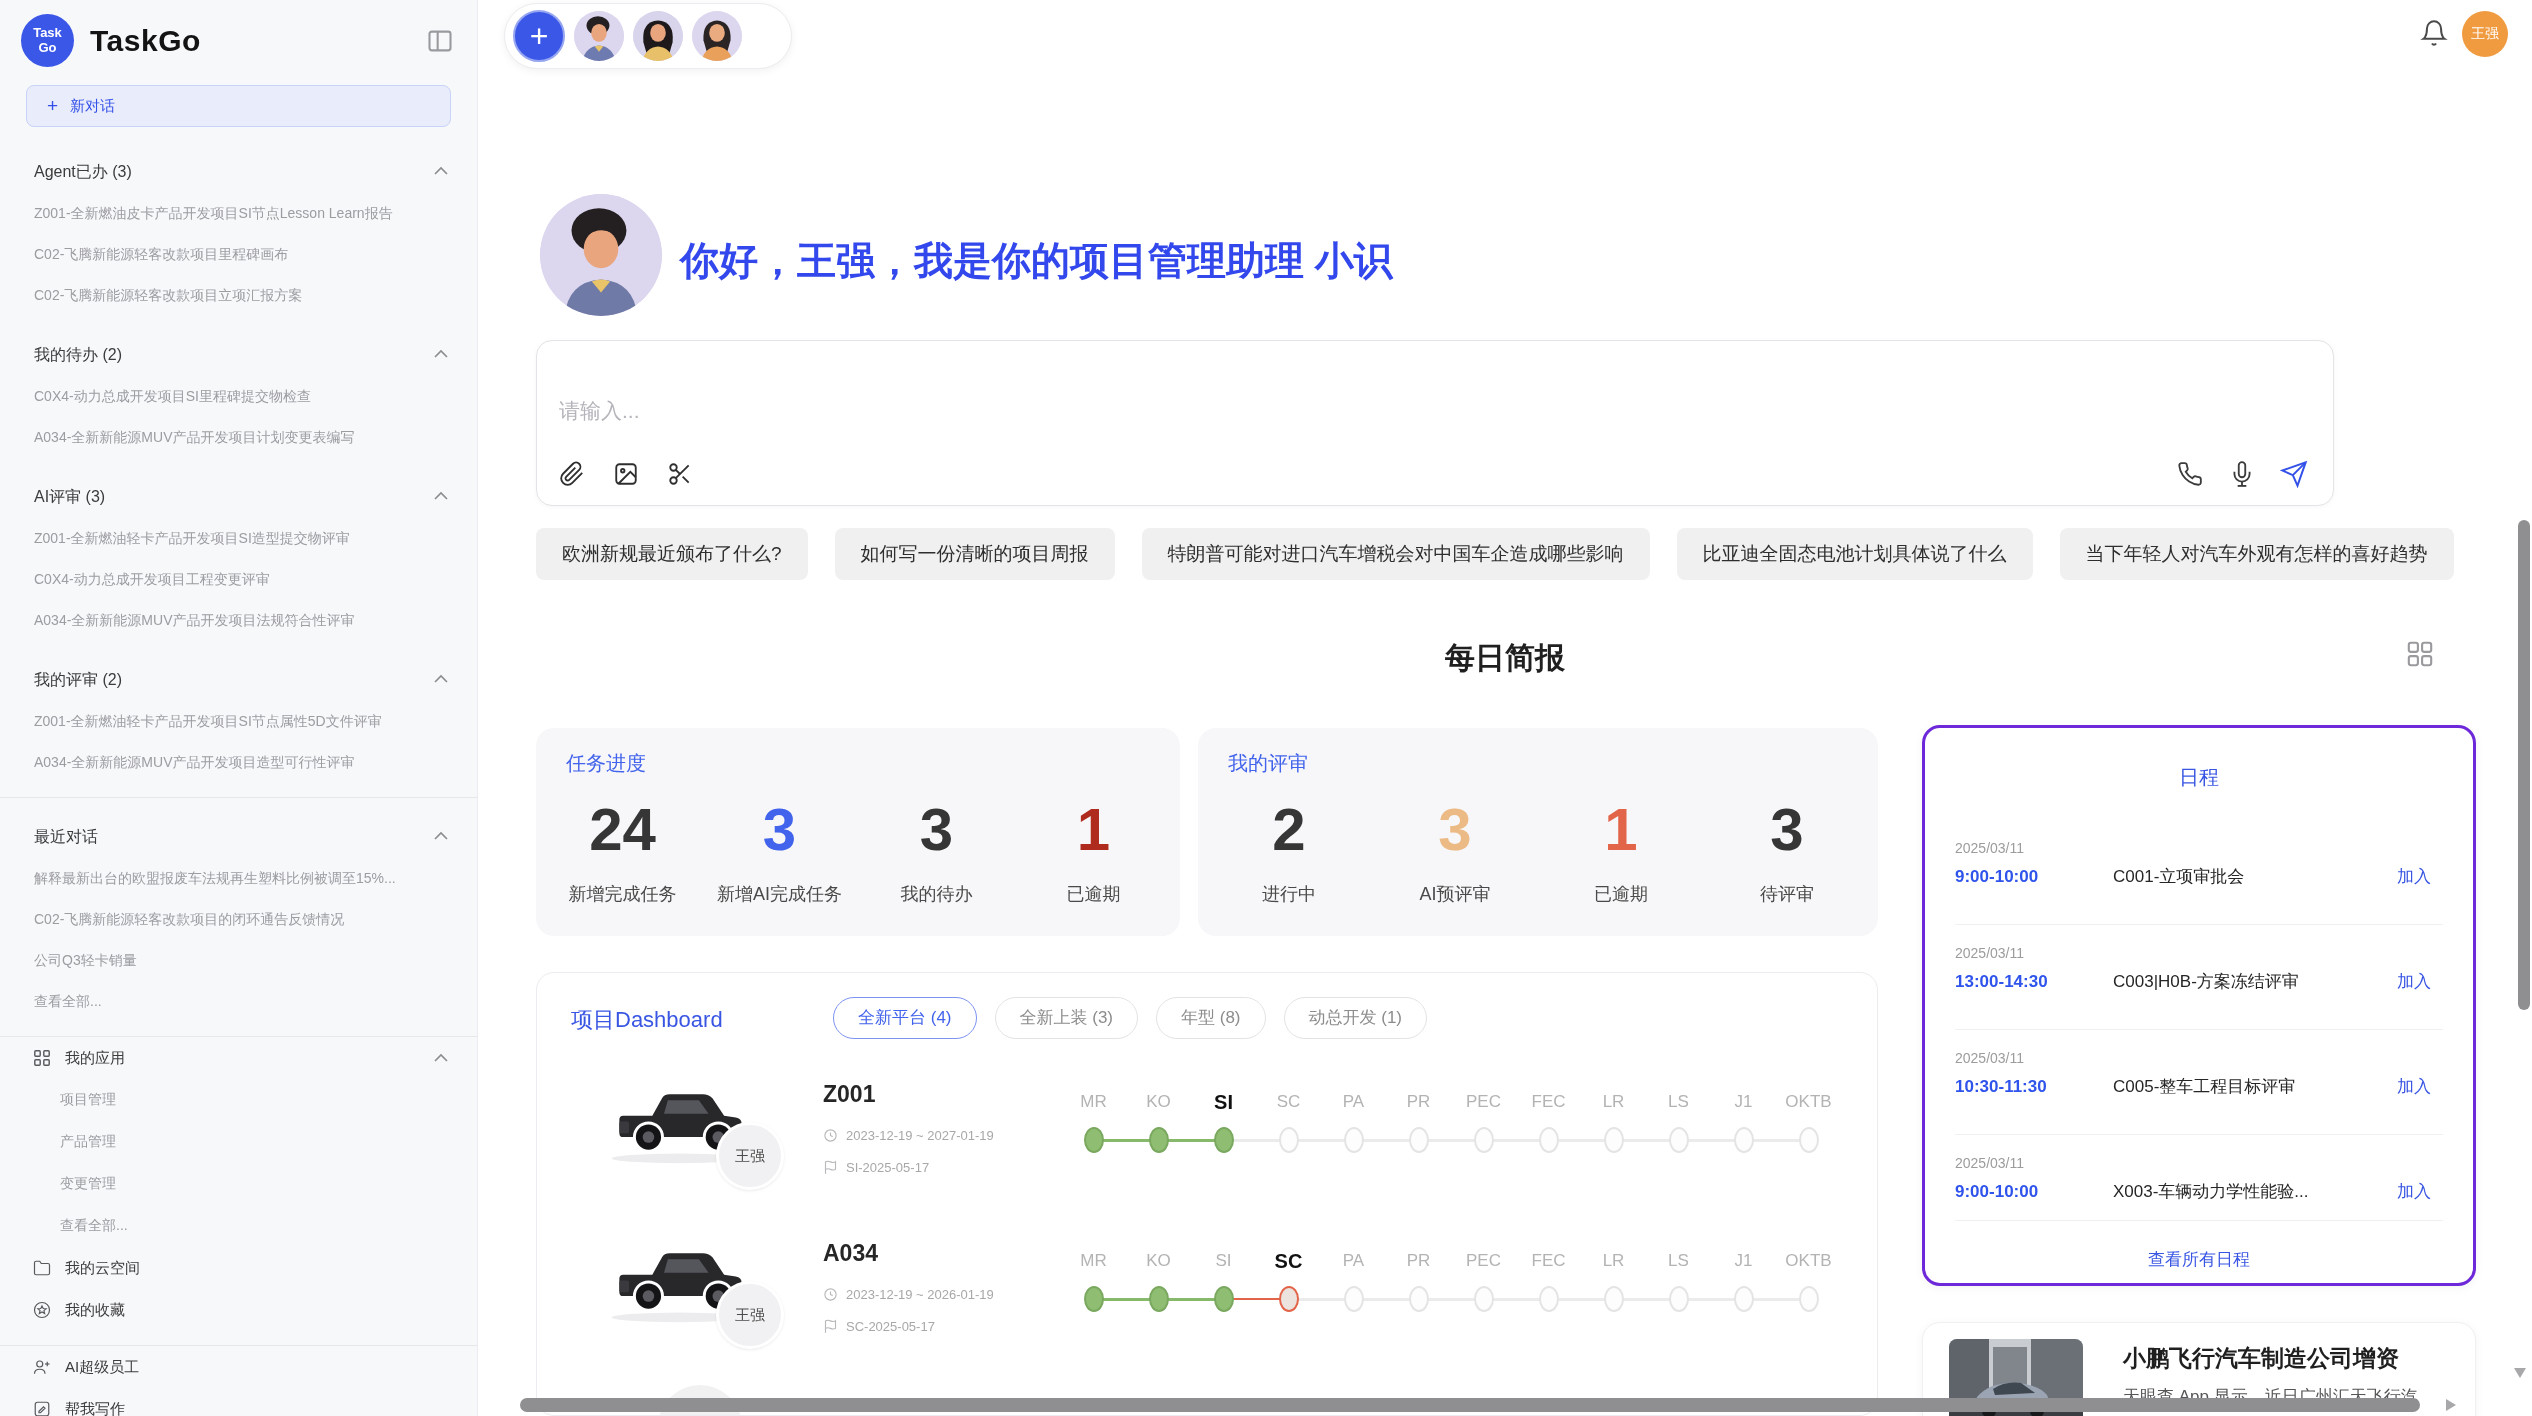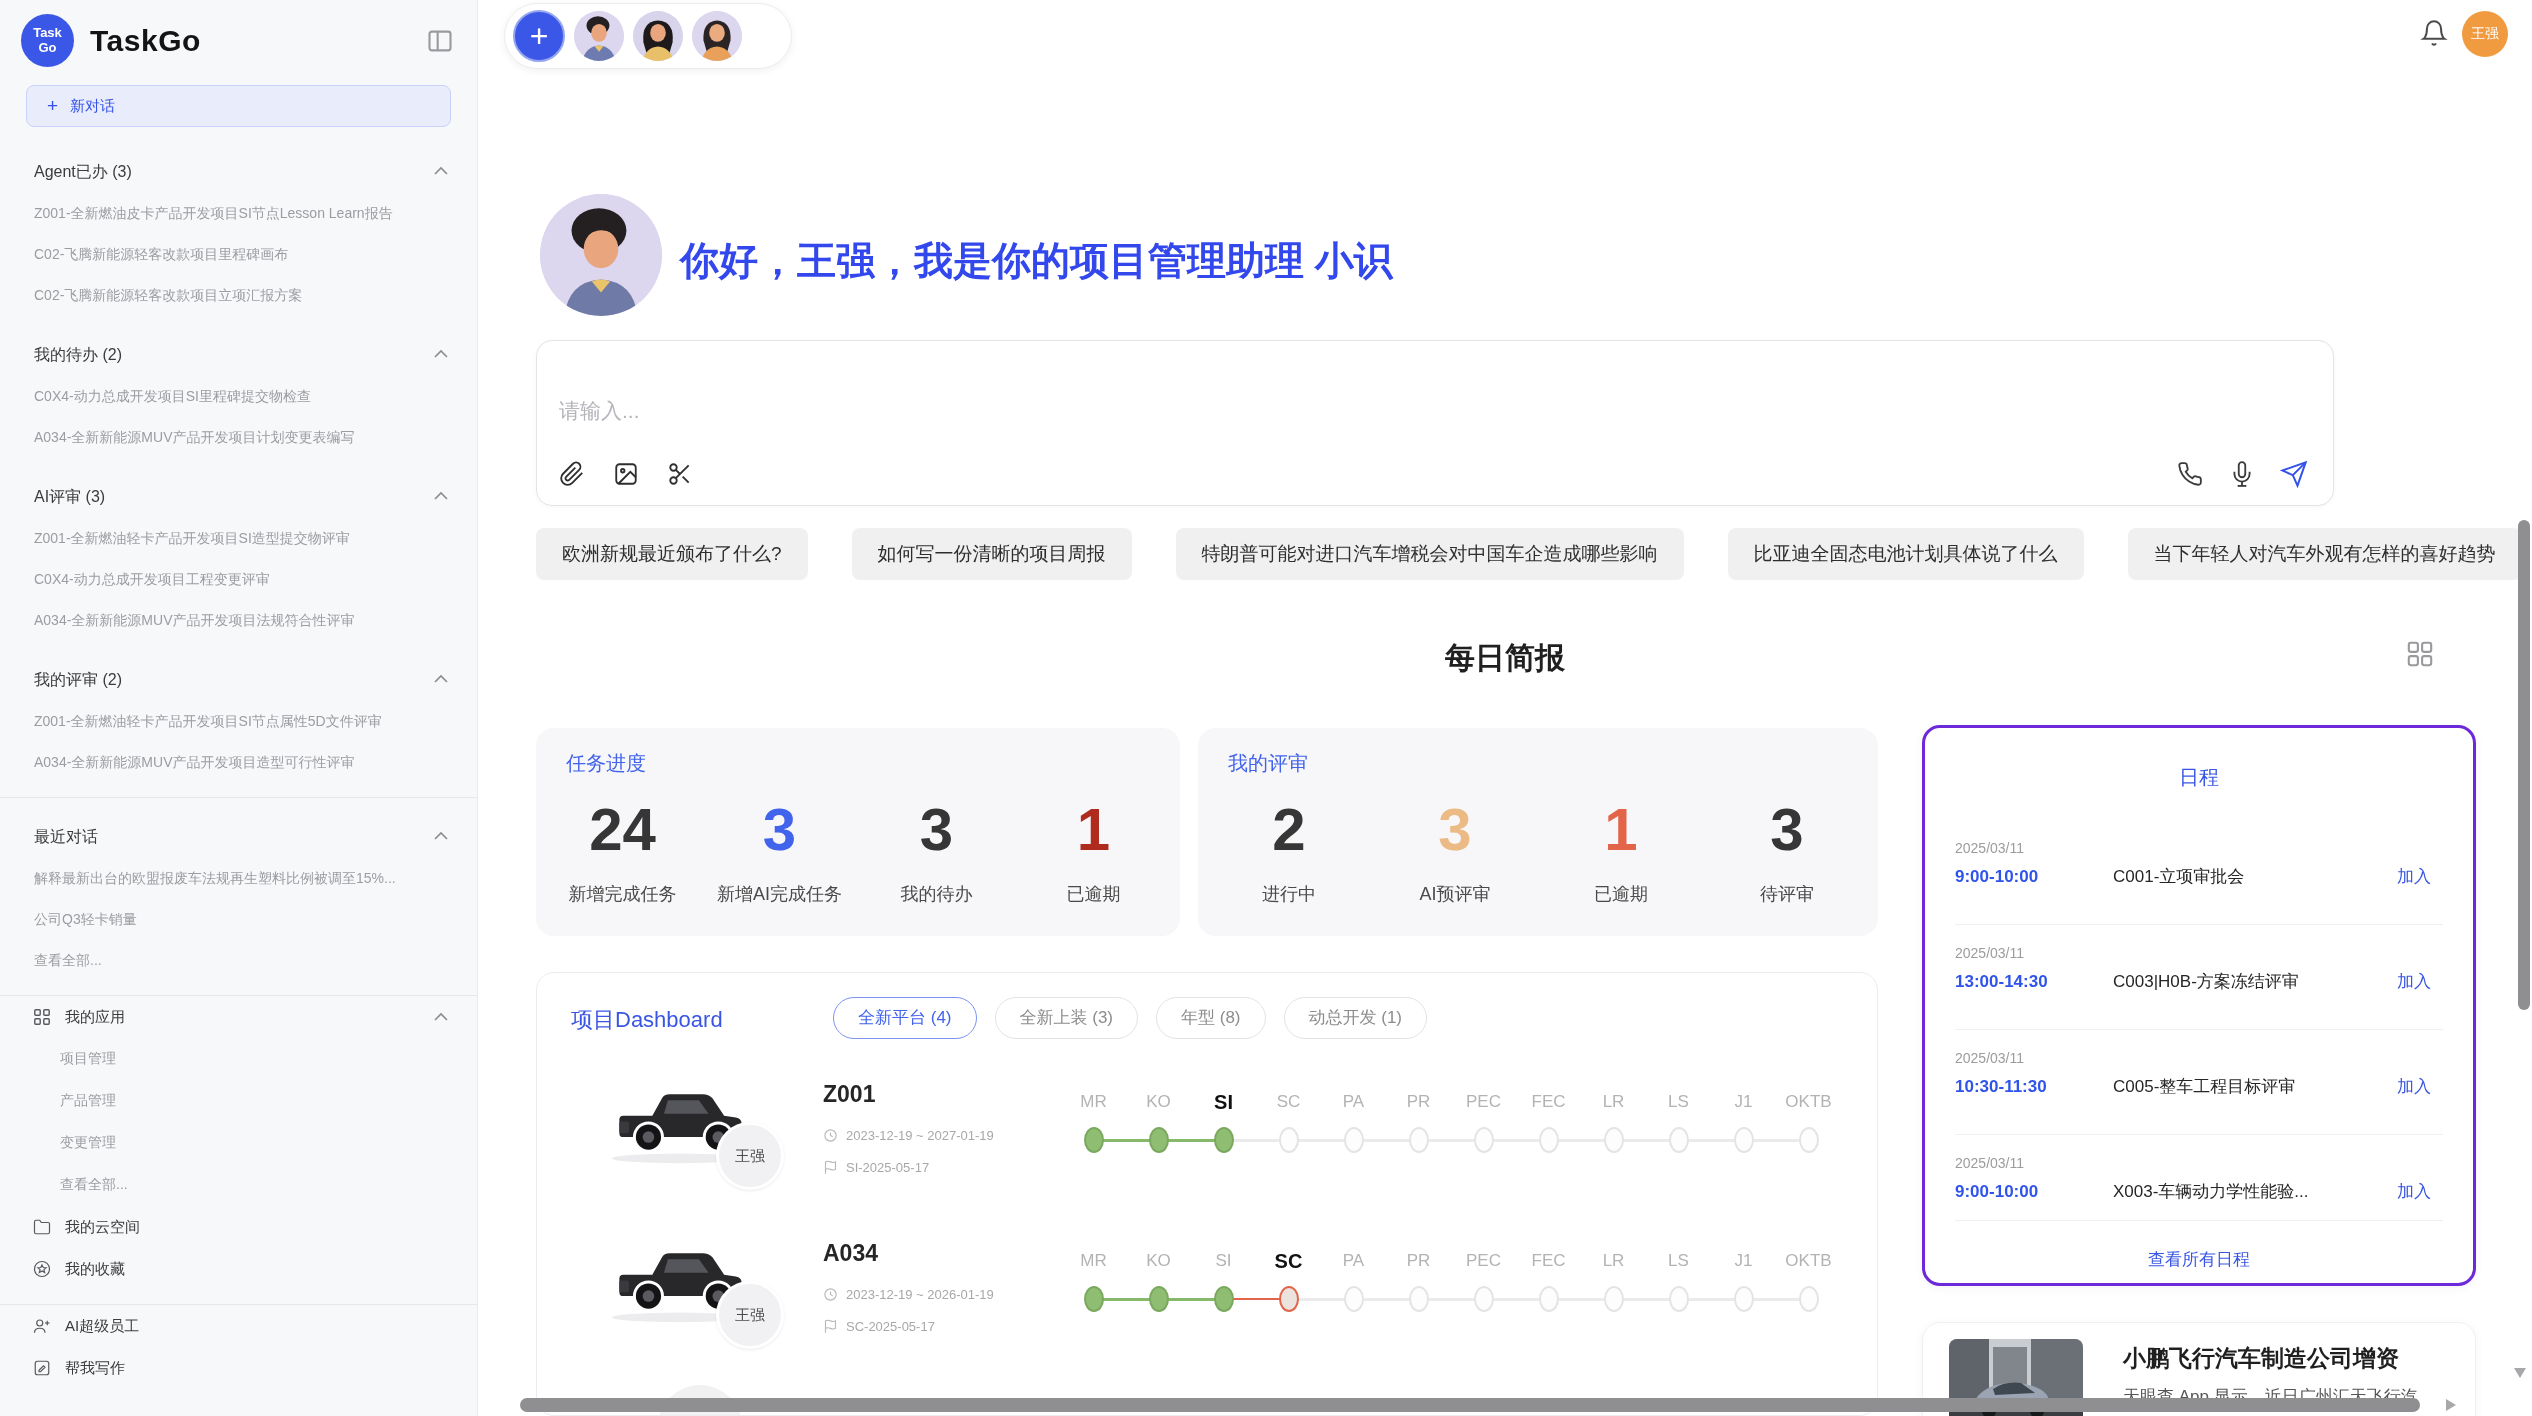--- a/index.html
+++ b/index.html
@@ -55,21 +55,21 @@
   .input-card { position:absolute; left:536px; top:340px; width:1798px; height:166px; background:#fff;
     border:1.5px solid #e4e4e8; border-radius:16px; box-shadow:0 1px 5px rgba(0,0,0,.04);padding-left:24px; }
   .input-field { position:absolute; left:22px; top:58px; width:1400px; border:none; outline:none;
     font-size:21px; color:#333; background:transparent; font-family:inherit; }
   .input-field::placeholder { color:#b4b4ba; }
   .in-icons { position:absolute; left:20px; bottom:16px; display:flex; gap:24px; }
   .in-icons-r { position:absolute; right:24px; bottom:16px; display:flex; gap:22px; }
   .icon-btn { width:30px; height:30px; display:flex; align-items:center; justify-content:center; cursor:pointer; }
 
   
-  .chips { position:absolute; left:536px; top:528px; width:1940px; display:flex; gap:44px; }
+  .chips { position:absolute; left:536px; top:528px; width:1940px; display:flex; gap:27px; }
   .chip { height:52px; line-height:52px; padding:0 26px; background:#f0f0f1; border-radius:8px;
     font-size:19px; color:#2e2e2e; white-space:nowrap; cursor:pointer; }
 
   
   .brief-title { position:absolute; left:536px; top:638px; width:1938px; text-align:center;
     font-size:30px; font-weight:700; color:#202020; }
   .brief-grid-btn { position:absolute; left:2406px; top:640px; width:30px; height:30px; cursor:pointer; }
   .stat-cards { position:absolute; left:536px; top:728px; display:flex; gap:18px; }
   .stat-card { position:relative; height:208px; background:#f7f7f9; border-radius:18px; }
   .stat-card:nth-of-type(1){ width:644px; }
@@ -249,20 +249,21 @@
       <span class="chev">
         <svg width="16" height="12" viewBox="0 0 16 12" fill="none" stroke="#8c8c8c" stroke-width="1.6">
             <polyline points="2,9 8,3 14,9"></polyline>
           </svg>
       </span>
     </div>
     <div>
 
         <div class="side-item">解释最新出台的欧盟报废车法规再生塑料比例被调至15%...</div>
 
+        <div class="side-item">C02-飞腾新能源轻客改款项目的闭环通告反馈情况</div>
 
         <div class="side-item">公司Q3轻卡销量</div>
 
         <div class="side-item">查看全部...</div>
       </div>
 
     <div class="side-div"></div>
     <div class="side-row">
       <svg width="18" height="18" viewBox="0 0 20 20" fill="none" stroke="#5a5a5e" stroke-width="1.6">
         <rect x="2" y="2" width="6" height="6" rx="1"></rect>

